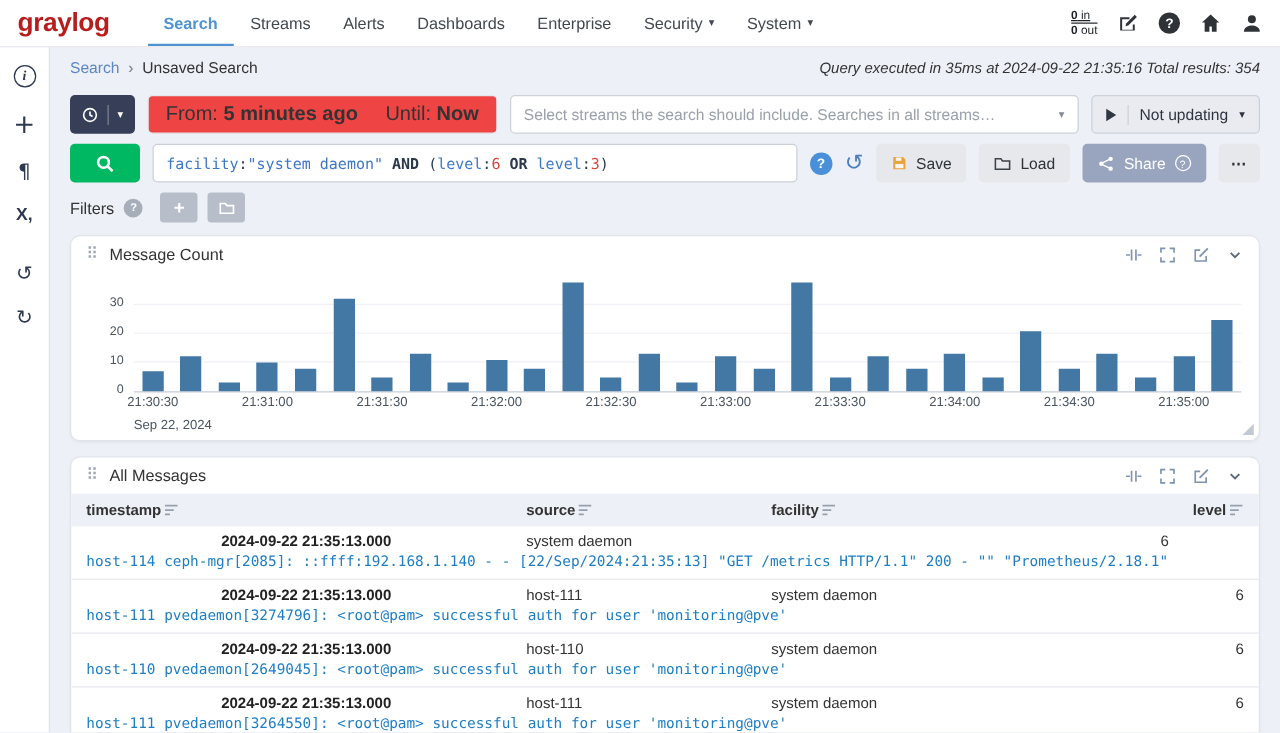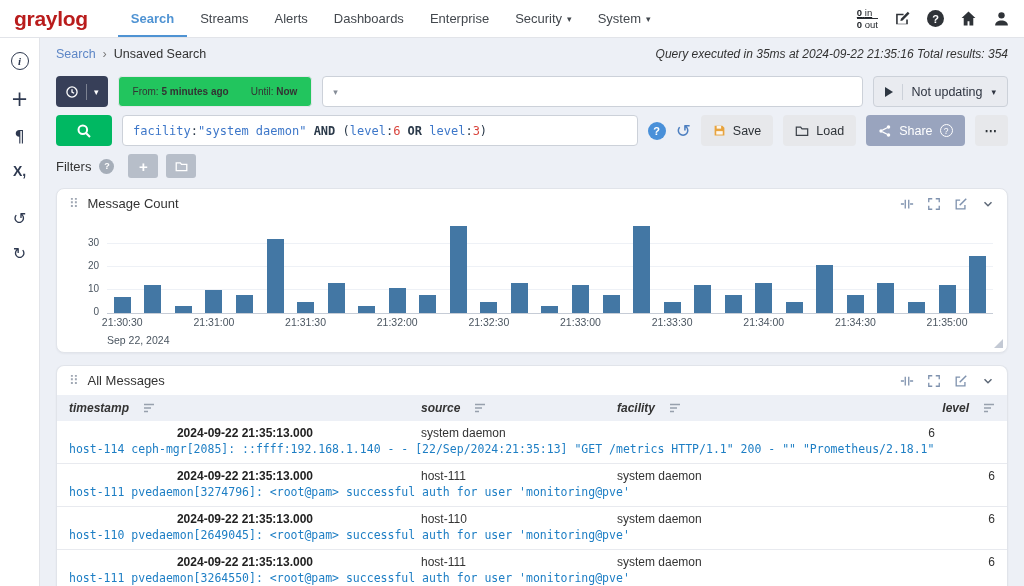--- a/index.html
+++ b/index.html
@@ -37,21 +37,21 @@
   .bc-sep{margin:0 7px;color:#777;}
   .bc-current{color:#333;}
   .query-status{margin-left:auto;font-style:italic;font-size:12px;color:#333;}
 
   
   .controls{padding:6px 16px 0;}
   .ctl-row{display:flex;align-items:center;gap:10px;}
   .time-btn{flex:0 0 auto;height:31px;background:#373f58;border-radius:4px;display:flex;align-items:center;gap:7px;padding:0 9px;cursor:pointer;}
   .tb-div{width:1px;height:16px;background:rgba(255,255,255,.35);}
   .tb-caret{color:#fff;}
-  .time-display{height:31px;background:#22c55e;border:1px solid #e4e6eb;border-radius:4px;display:flex;align-items:center;gap:22px;padding:0 14px;font-size:10px;color:#333;white-space:nowrap;}
+  .time-display{height:31px;background:#ef4444;border:1px solid #e4e6eb;border-radius:4px;display:flex;align-items:center;gap:22px;padding:0 14px;font-size:16px;color:#333;white-space:nowrap;}
   .streams-select{flex:1;min-width:0;height:31px;background:#fff;border:1px solid #ccd1d9;border-radius:4px;display:flex;align-items:center;justify-content:space-between;padding:0 10px;font-size:12.5px;color:#9aa1ab;cursor:pointer;overflow:hidden;white-space:nowrap;}
   .sel-caret{color:#858c97;}
   .refresh-btn{flex:0 0 auto;height:31px;background:#e9ebf0;border:1px solid #ccd1d9;border-radius:4px;display:flex;align-items:center;gap:9px;padding:0 11px;font-size:12.5px;color:#2e3440;cursor:pointer;}
   .rf-div{width:1px;height:16px;background:#ccd1d9;}
   .play-tri{width:0;height:0;border-top:5px solid transparent;border-bottom:5px solid transparent;border-left:8px solid #2e3742;}
   .row2{margin-top:8px;}
   .search-btn{flex:0 0 56px;height:31px;background:#00b862;border-radius:4px;display:flex;align-items:center;justify-content:center;cursor:pointer;}
   .query-input{flex:1;min-width:0;height:31px;background:#fff;border:1px solid #ccd1d9;border-radius:4px;display:flex;align-items:center;padding:0 10px;font-family:"DejaVu Sans Mono",monospace;font-size:12px;white-space:pre;overflow:hidden;cursor:text;}
   .tok-field{color:#3d77c9;}
   .tok-num{color:#d9453d;}
@@ -89,21 +89,21 @@
   .slot{flex:1;display:flex;justify-content:center;align-items:flex-end;height:100%;}
   .bar{width:56%;max-width:17px;}
   .xlabels{display:flex;height:15px;margin-top:2px;}
   .xslot{flex:1;position:relative;}
   .xlabel{position:absolute;left:50%;transform:translateX(-50%);top:0;font-size:10.5px;color:#4a5560;white-space:nowrap;}
   .x-date{font-size:10.5px;color:#4a5560;margin-top:3px;}
 
   
   .messages-card{flex:1;min-height:0;overflow:hidden;display:flex;flex-direction:column;border-bottom-left-radius:0;border-bottom-right-radius:0;border-bottom:none;}
   .msg-header{display:grid;grid-template-columns:352px 196px 1fr 60px;background:#edf0f6;padding:6px 12px;font-size:12px;font-weight:700;color:#333;margin-top:4px;}
-  .mh-cell{display:flex;align-items:center;gap:14px;cursor:pointer;font-style:italic;}
+  .mh-cell{display:flex;align-items:center;gap:2px;cursor:pointer;}
   .mh-cell.col-level{justify-content:flex-end;}
   .msg-rows{flex:1;min-height:0;overflow:hidden;}
   .msg-entry{border-bottom:1px solid #e8eaef;}
   .msg-summary{display:grid;grid-template-columns:352px 196px 1fr 60px;padding:5px 12px 2px;font-size:12px;color:#333;}
   .ms-ts{font-weight:700;color:#222;text-align:center;}
   .ms-level{text-align:right;}
   .msg-text{padding:0 12px 7px;font-family:"DejaVu Sans Mono",monospace;font-size:11.5px;color:#1d7ec4;white-space:nowrap;overflow:hidden;}
 </style>
 </head>
 <body>
@@ -191,20 +191,21 @@
                 <path d="M8 4.8V8l2.4 1.4" stroke="#fff" stroke-width="1.5" fill="none"></path>
               </svg>
             <span class="tb-div" data-name="divider"></span>
             <span class="caret tb-caret" data-name="chevron-down-icon">▾</span>
           </div>
           <div class="time-display" data-name="timerange-display">
             <span><span data-name="from-label">From:</span> <b data-name="from-value">5 minutes ago</b></span>
             <span><span data-name="until-label">Until:</span> <b data-name="until-value">Now</b></span>
           </div>
           <div class="streams-select" data-name="streams-select">
+            <span data-name="streams-placeholder">Select streams the search should include. Searches in all streams…</span>
             <span class="caret sel-caret" data-name="chevron-down-icon">▾</span>
           </div>
           <div class="refresh-btn" data-name="refresh-control">
             <span class="play-tri" data-name="play-icon"></span>
             <span class="rf-div" data-name="divider"></span>
             <span data-name="refresh-label">Not updating</span>
             <span class="caret" data-name="chevron-down-icon">▾</span>
           </div>
         </div>
 

